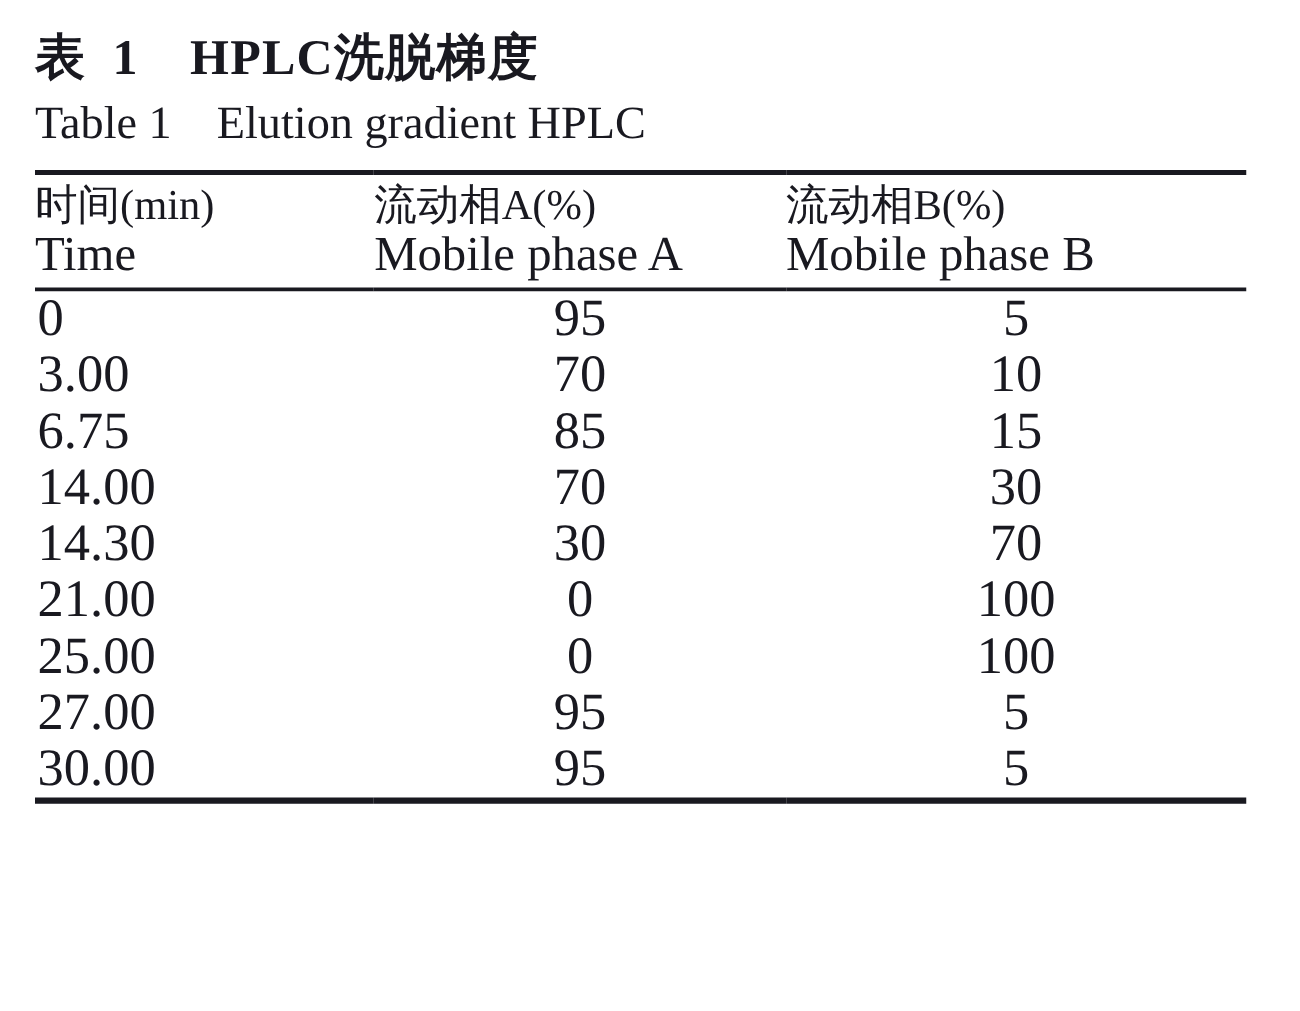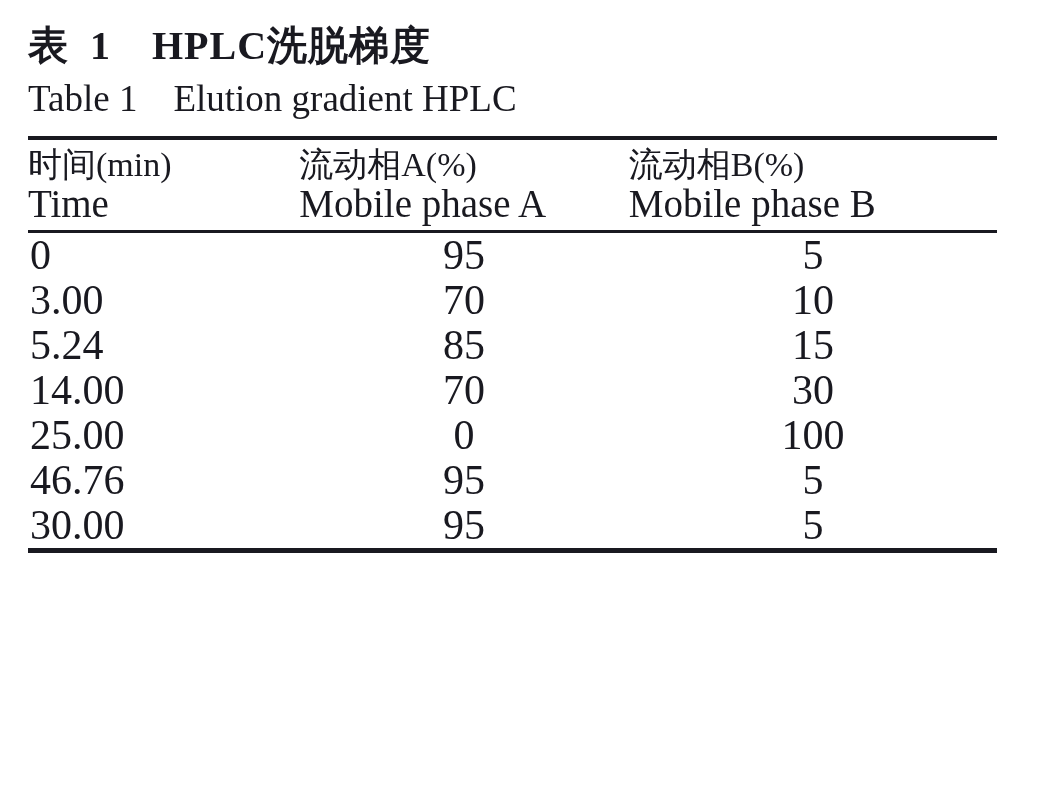--- a/index.html
+++ b/index.html
@@ -132,36 +132,46 @@
           <td>0</td>
           <td>95</td>
           <td>5</td>
         </tr>
         <tr>
           <td>3.00</td>
           <td>70</td>
           <td>10</td>
         </tr>
         <tr>
-          <td>5.24</td>
+          <td>6.75</td>
           <td>85</td>
           <td>15</td>
         </tr>
         <tr>
           <td>14.00</td>
           <td>70</td>
           <td>30</td>
         </tr>
         <tr>
+          <td>14.30</td>
+          <td>30</td>
+          <td>70</td>
+        </tr>
+        <tr>
+          <td>21.00</td>
+          <td>0</td>
+          <td>100</td>
+        </tr>
+        <tr>
           <td>25.00</td>
           <td>0</td>
           <td>100</td>
         </tr>
         <tr>
-          <td>46.76</td>
+          <td>27.00</td>
           <td>95</td>
           <td>5</td>
         </tr>
         <tr>
           <td>30.00</td>
           <td>95</td>
           <td>5</td>
         </tr>
       </tbody>
   </table>

